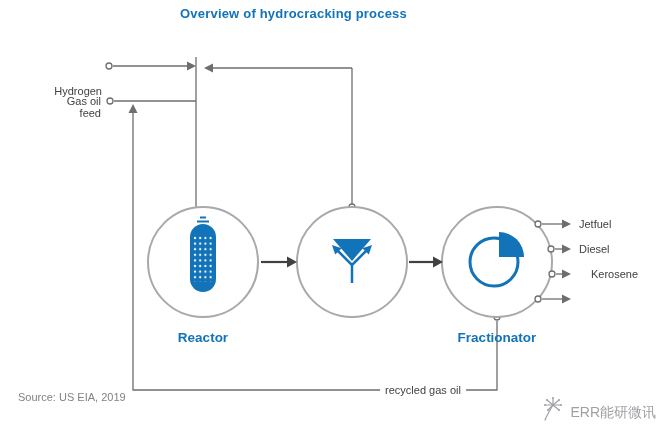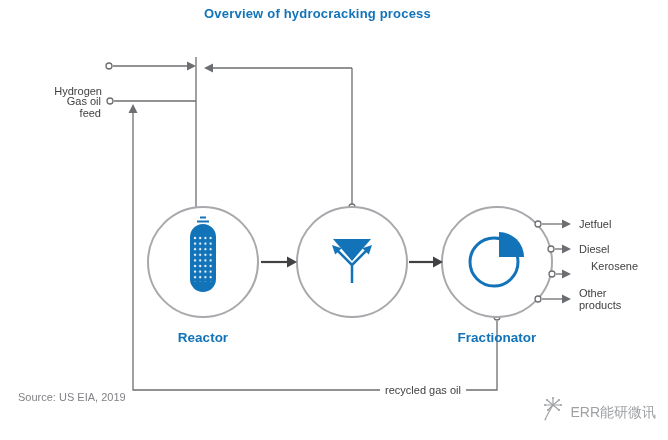--- a/index.html
+++ b/index.html
@@ -7,21 +7,21 @@
     --text:#414042; --muted:#808285; --watermark:#9ea0a3; --bg:#ffffff;
   }
   html,body{margin:0;padding:0;background:#e9e9e9;}
   .canvas{
     position:relative;width:668px;height:440px;background:var(--bg);
     overflow:hidden;font-family:"Liberation Sans",sans-serif;
   }
   .layer{position:absolute;left:0;top:0;}
   .title{
     position:absolute;top:6px;left:0;width:587px;text-align:center;
-    font-size:13px;font-weight:bold;color:var(--accent);letter-spacing:.2px;padding-left:24px;
+    font-size:13px;font-weight:bold;color:var(--accent);letter-spacing:.2px;
   }
   .lbl{position:absolute;font-size:11px;line-height:12px;color:var(--text);}
   .right{text-align:right;}
   .center{text-align:center;}
   .unit-label{
     position:absolute;width:100px;text-align:center;top:330px;
     font-size:13.5px;font-weight:bold;color:var(--accent);
   }
   .out-label{position:absolute;left:579px;font-size:11px;line-height:12px;color:var(--text);width:60px;}
   .pipe-label{
@@ -143,22 +143,21 @@
   <div class="lbl right" style="left:54px;top:95px;width:47px;">Gas oil feed</div>
 
 
   <div class="pipe-label">recycled gas oil</div>
 
   <div class="unit-label" style="left:153px;">Reactor</div>
   <div class="unit-label" style="left:447px;">Fractionator</div>
 
   <div class="out-label" style="top:218px;">Jetfuel</div>
   <div class="out-label" style="top:243px;">Diesel</div>
-  <div class="out-label" style="top:260px;padding-left:12px;">Kerosene</div>
-  <div class="out-label" style="top:287px;width:52px;">Other products</div>
+  <div class="out-label" style="top:268px;padding-left:12px;">Kerosene</div>
 
   <div class="source">Source: US EIA, 2019</div>
 
   <div class="watermark">
     <svg width="26" height="26" viewBox="0 0 26 26">
       <path class="wm-stroke" d="M7,24 C9,19 12,14 15,9"></path>
       <g class="wm-stroke">
         <line x1="15" y1="9" x2="15" y2="2"></line>
         <line x1="15" y1="9" x2="21" y2="4"></line>
         <line x1="15" y1="9" x2="23" y2="9"></line>

